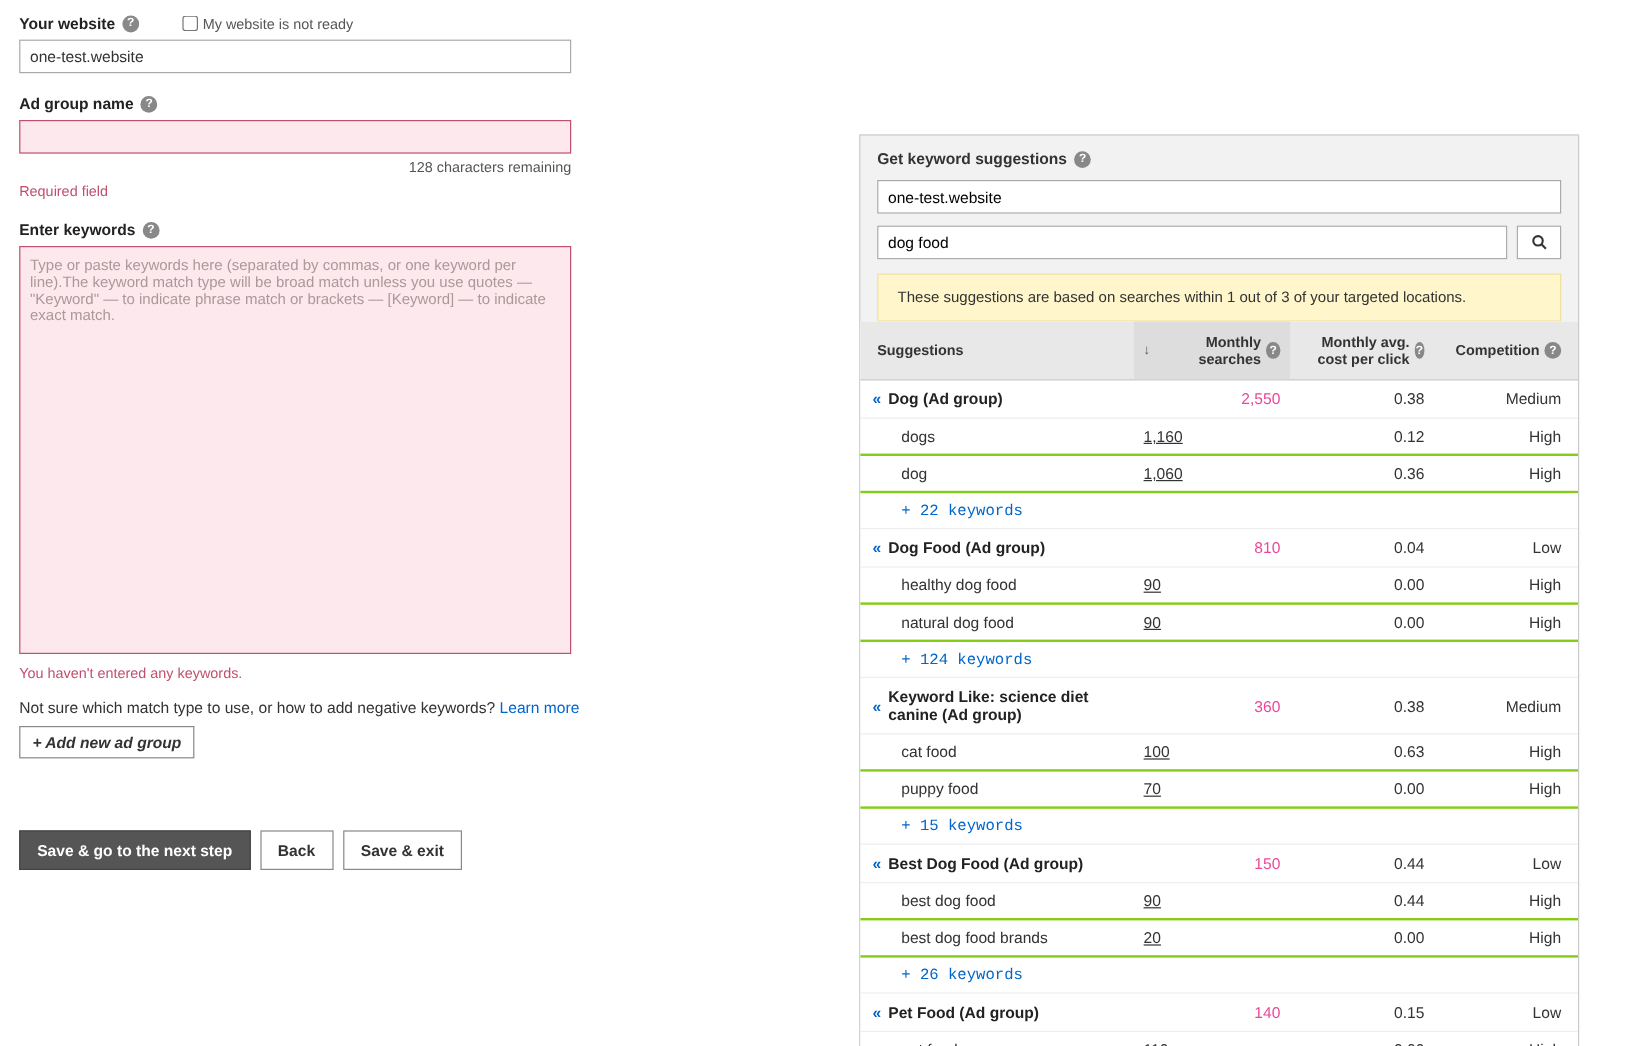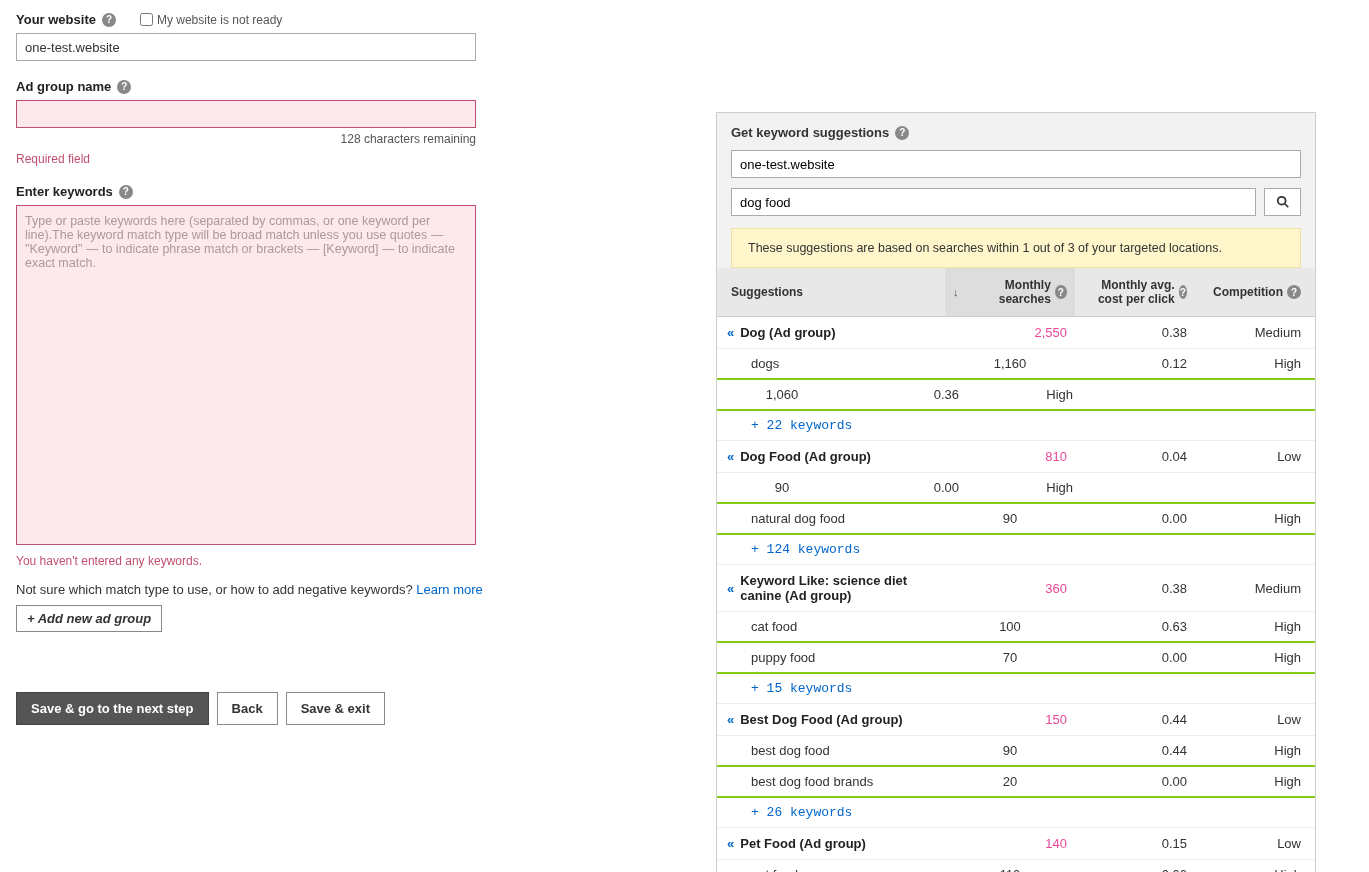--- a/index.html
+++ b/index.html
@@ -3,21 +3,21 @@
 <meta charset="utf-8">
 <style>
   * { box-sizing: border-box; margin: 0; padding: 0; }
   body { font-family: Arial, Helvetica, sans-serif; font-size: 13px; color: #333; background: #fff; }
   .page { display: flex; padding: 12px 16px; gap: 220px; }
   .left-col { width: 480px; }
   .right-col { flex: 1; max-width: 600px; }
 
   .form-row { margin-bottom: 18px; }
   .label-row { display: flex; align-items: center; gap: 6px; margin-bottom: 6px; font-weight: bold; color: #222; }
-  .label-row .checkbox-wrap { margin-left: 18px; font-weight: normal; display: flex; align-items: flex-start; gap: 4px; color: #555; font-size: 12px; }
+  .label-row .checkbox-wrap { margin-left: 30px; font-weight: normal; display: flex; align-items: flex-start; gap: 4px; color: #555; font-size: 12px; }
 
   .help-icon { display: inline-flex; width: 14px; height: 14px; border-radius: 50%; background: #888; color: #fff; font-size: 10px; align-items: center; justify-content: center; font-weight: bold; cursor: default; }
 
   input[type=text].text-input { width: 460px; height: 28px; padding: 4px 8px; border: 1px solid #aaa; font-size: 13px; color: #333; }
   input[type=text].error { border: 1px solid #c0506e; background: #fde8ee; }
   .char-remaining { text-align: right; width: 460px; font-size: 12px; color: #555; margin-top: 4px; }
   .error-text { color: #c0506e; font-size: 12px; margin-top: 6px; }
 
   textarea.keywords { width: 460px; height: 340px; padding: 8px; border: 1px solid #c0506e; background: #fde8ee; font-size: 12.5px; color: #333; font-family: Arial; resize: none; }
   textarea.keywords::placeholder { color: #a99; }
@@ -56,21 +56,21 @@
   .group-row .cell { padding: 8px; }
   .group-row .sugg { flex: 1.6; padding-left: 10px; display: flex; align-items: center; gap: 6px; font-weight: bold; color: #222; }
   .group-row .search { width: 130px; text-align: right; color: #ec4899; }
   .group-row .cpc { width: 120px; text-align: right; color: #333; }
   .group-row .comp { width: 120px; text-align: right; padding-right: 14px; color: #333; }
   .add-icon { color: #0066cc; font-size: 13px; cursor: pointer; font-weight: bold; }
 
   .kw-row { display: flex; align-items: center; border-bottom: 2px solid #84cc16; font-size: 13px; color: #333; }
   .kw-row .cell { padding: 7px 8px; }
   .kw-row .sugg { flex: 1.6; padding-left: 34px; }
-  .kw-row .search { width: 130px; text-align: center; }
+  .kw-row .search { width: 130px; text-align: left; text-decoration: underline; }
   .kw-row .cpc { width: 120px; text-align: right; }
   .kw-row .comp { width: 120px; text-align: right; padding-right: 14px; }
 
   .more-row { padding: 7px 8px 7px 34px; border-bottom: 1px solid #eee; font-family: Liberation Mono, monospace; }
   .more-row a { color: #0066cc; text-decoration: none; font-size: 13px; }
   input[type=checkbox] { width: 13px; height: 13px; }
 </style>
 </head>
 <body>
 
@@ -168,35 +168,37 @@
               <div class="cell cpc">0.38</div>
               <div class="cell comp">Medium</div>
             </div>
             <div class="kw-row">
               <div class="cell sugg">dogs</div>
               <div class="cell search">1,160</div>
               <div class="cell cpc">0.12</div>
               <div class="cell comp">High</div>
             </div>
             <div class="kw-row">
+              <div class="cell sugg">dog</div>
               <div class="cell search">1,060</div>
               <div class="cell cpc">0.36</div>
               <div class="cell comp">High</div>
             </div>
             <div class="more-row"><a href="#">+ 22 keywords</a></div>
             <div class="group-row">
               <div class="cell sugg">
                 <span class="add-icon">«</span>
                 <span>Dog Food (Ad group)</span>
               </div>
               <div class="cell search">810</div>
               <div class="cell cpc">0.04</div>
               <div class="cell comp">Low</div>
             </div>
             <div class="kw-row">
+              <div class="cell sugg">healthy dog food</div>
               <div class="cell search">90</div>
               <div class="cell cpc">0.00</div>
               <div class="cell comp">High</div>
             </div>
             <div class="kw-row">
               <div class="cell sugg">natural dog food</div>
               <div class="cell search">90</div>
               <div class="cell cpc">0.00</div>
               <div class="cell comp">High</div>
             </div>

